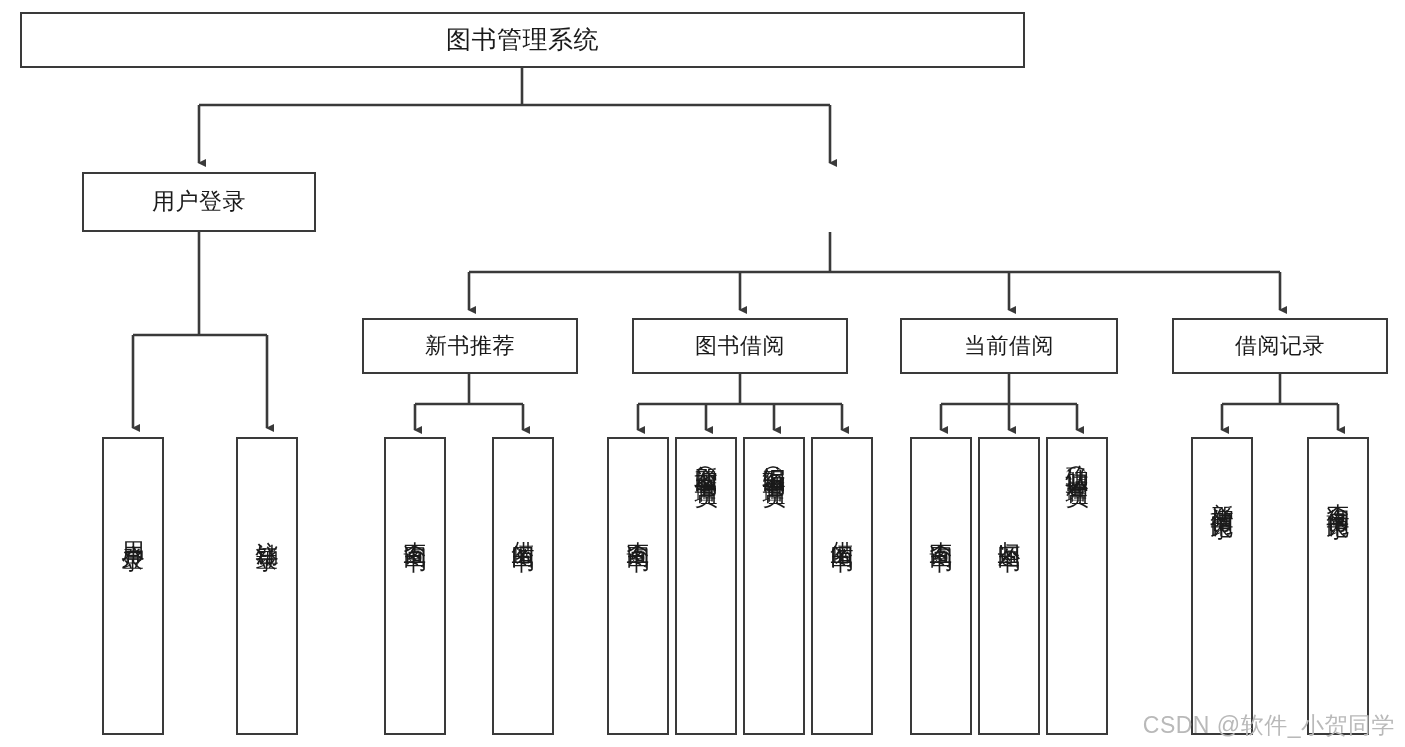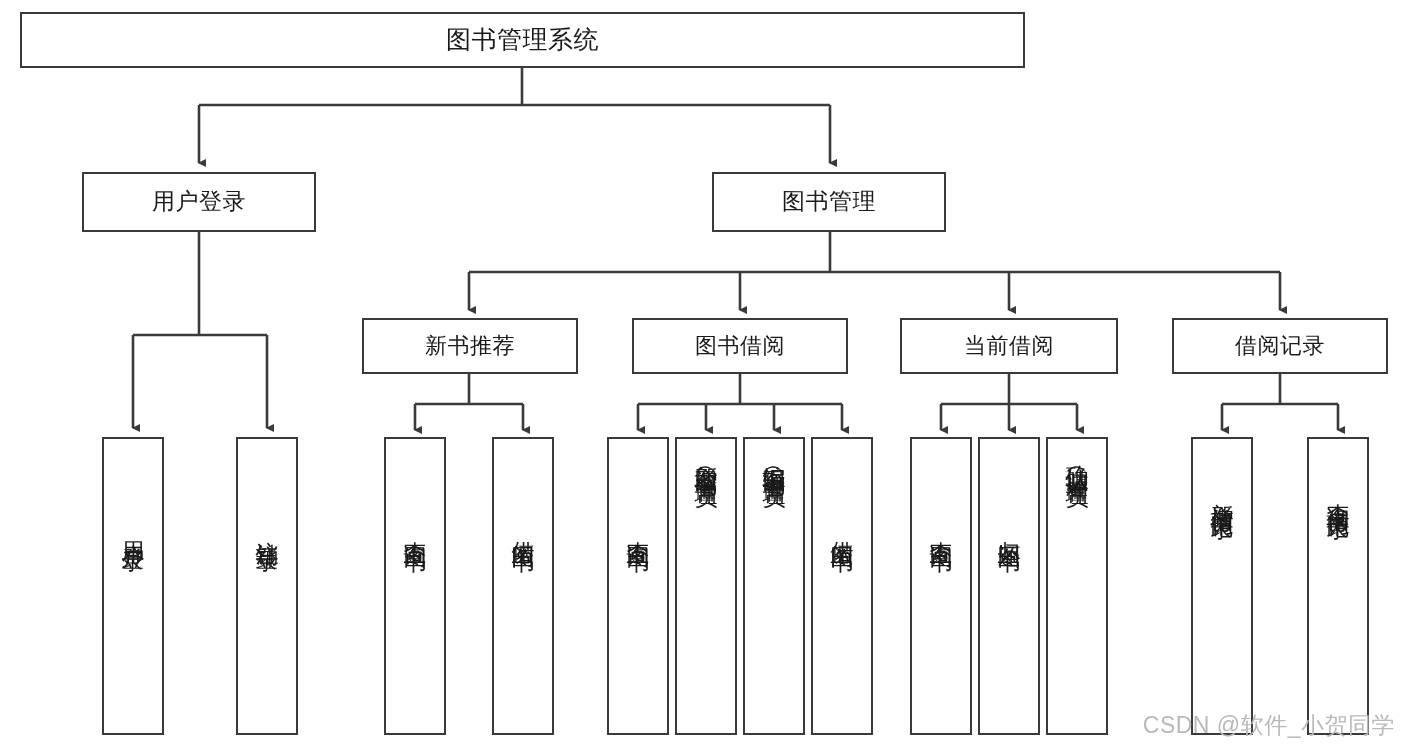--- a/index.html
+++ b/index.html
@@ -160,23 +160,20 @@
     </g>
   </svg>
 
   <div class="node root">
     <span class="node-label">图书管理系统</span>
   </div>
 
   <div class="node lvl2 n-user-login">
     <span class="node-label">用户登录</span>
   </div>
-  <div class="node lvl2 n-book-manage">
-    <span class="node-label">图书管理</span>
-  </div>
 
   <div class="node lvl3 n-newbook">
     <span class="node-label">新书推荐</span>
   </div>
   <div class="node lvl3 n-borrow">
     <span class="node-label">图书借阅</span>
   </div>
   <div class="node lvl3 n-record">
     <span class="node-label">借阅记录</span>
   </div>

